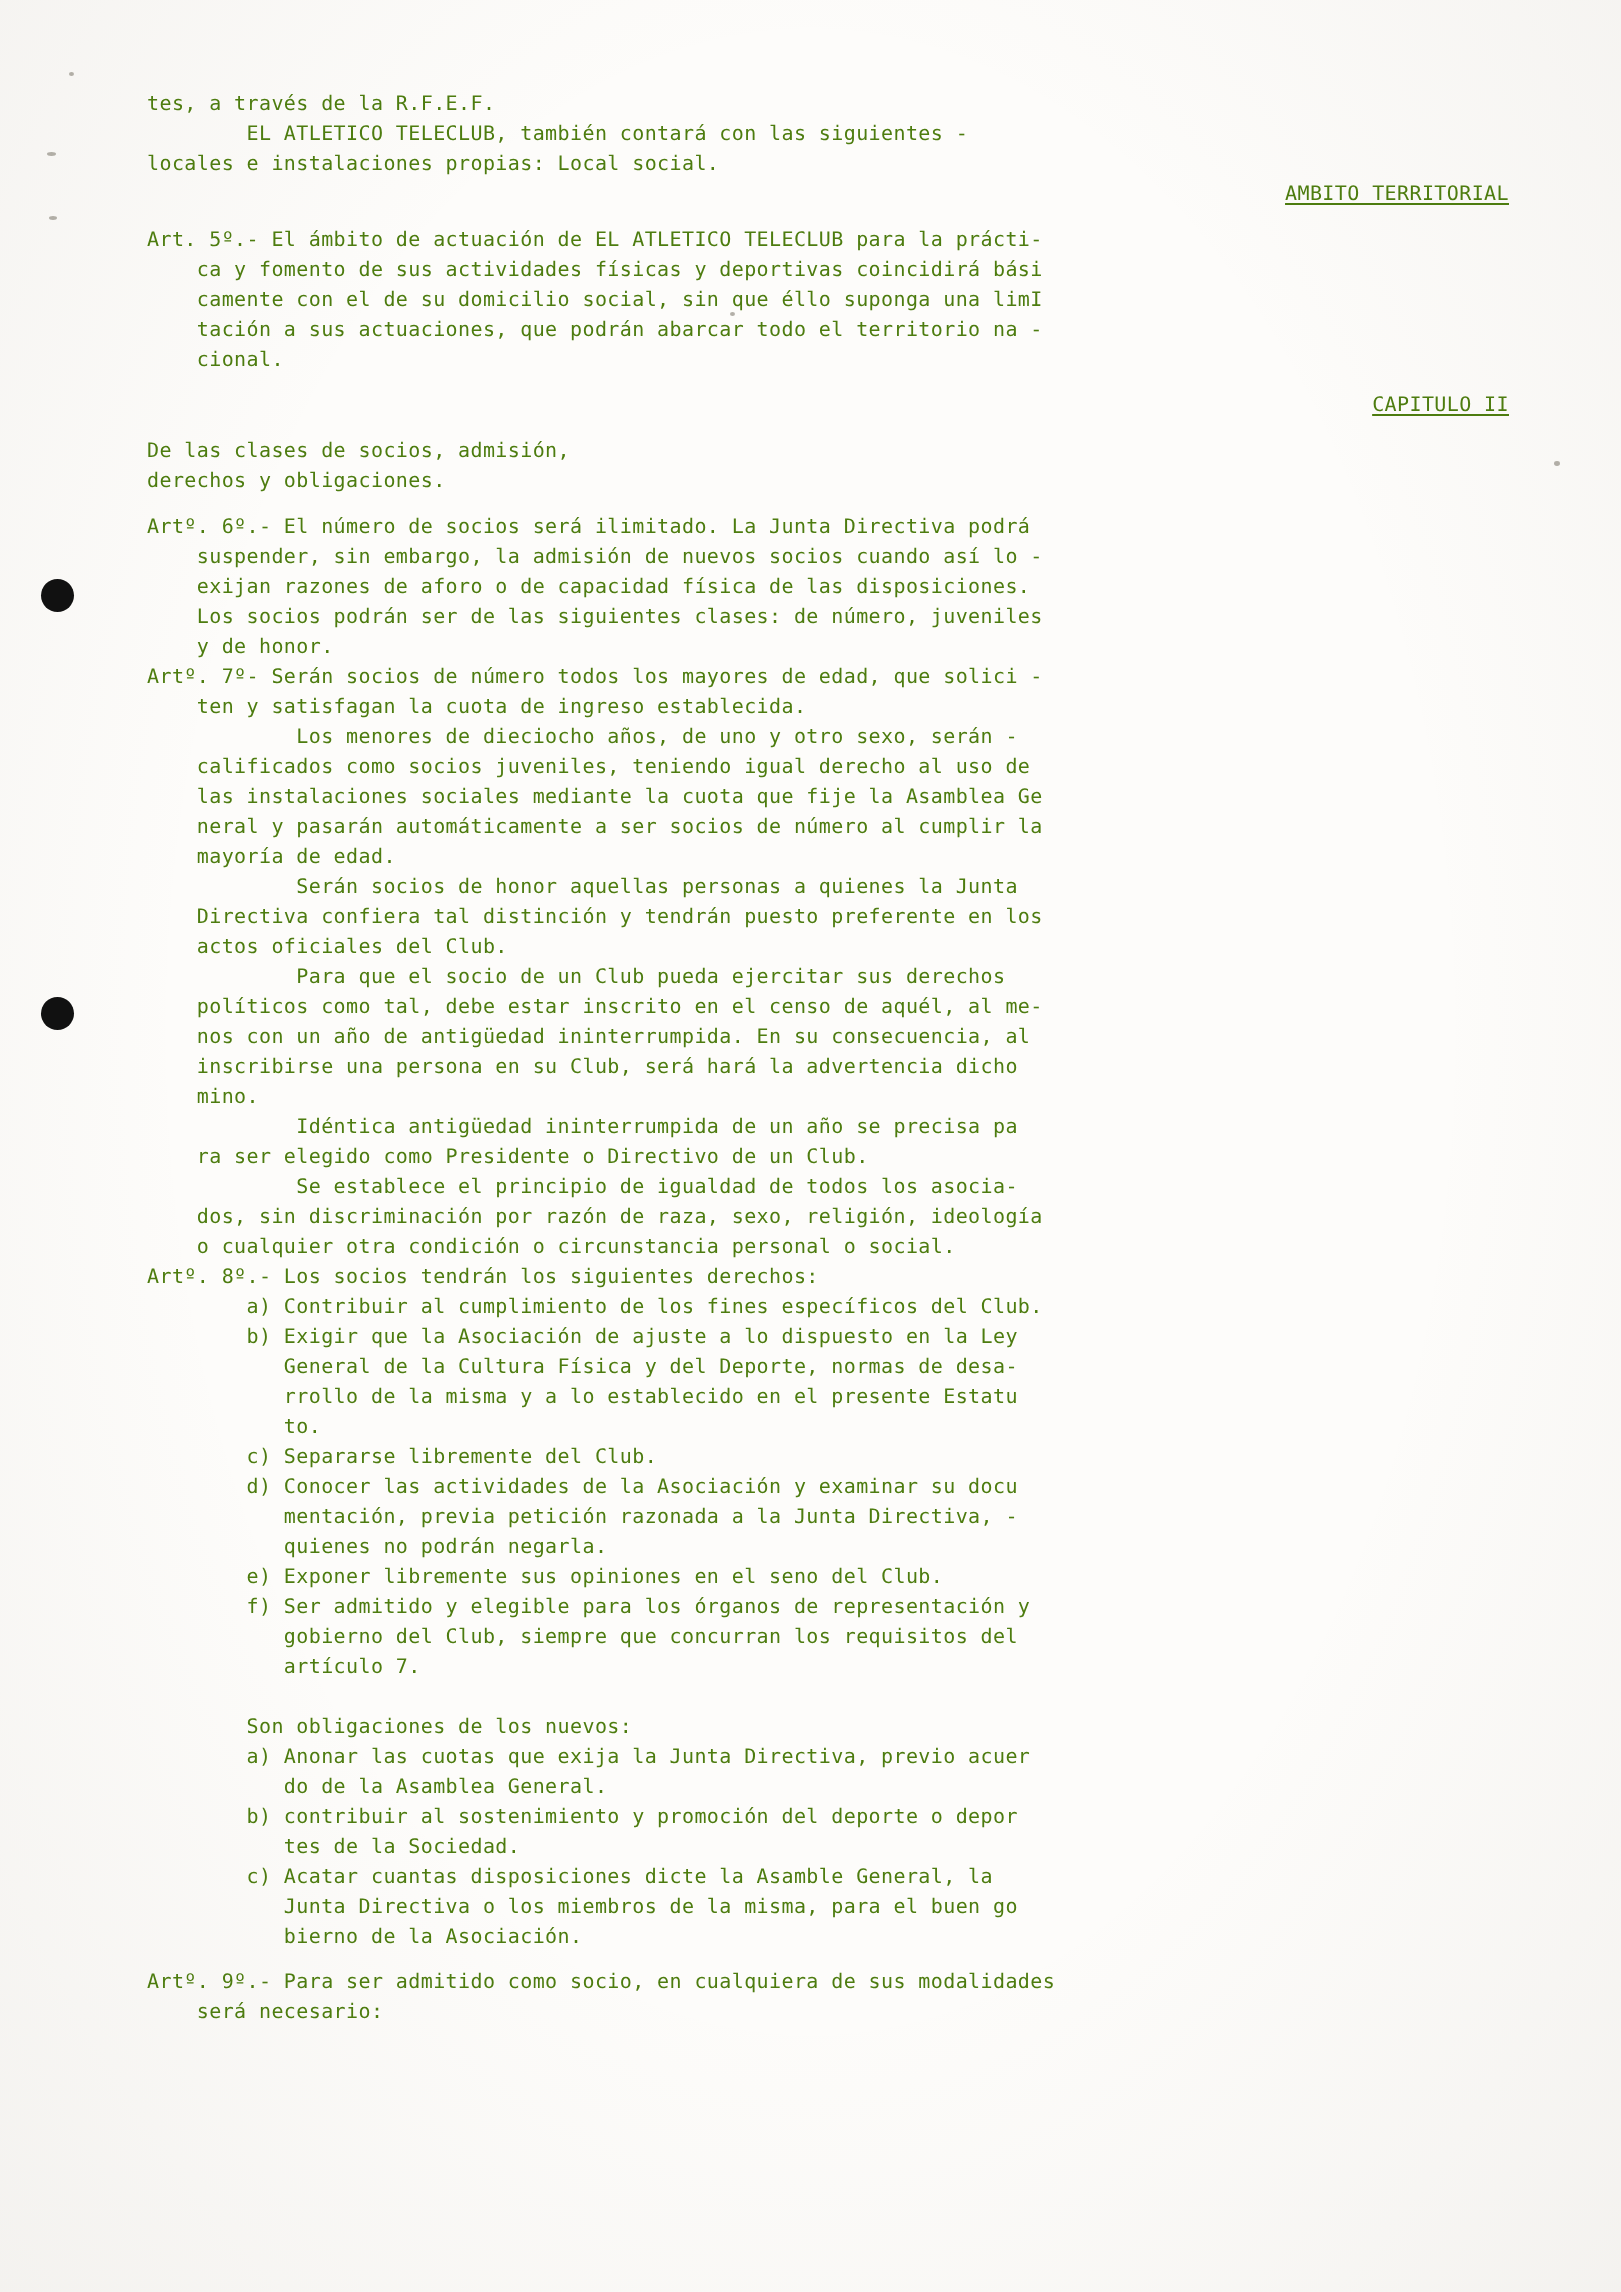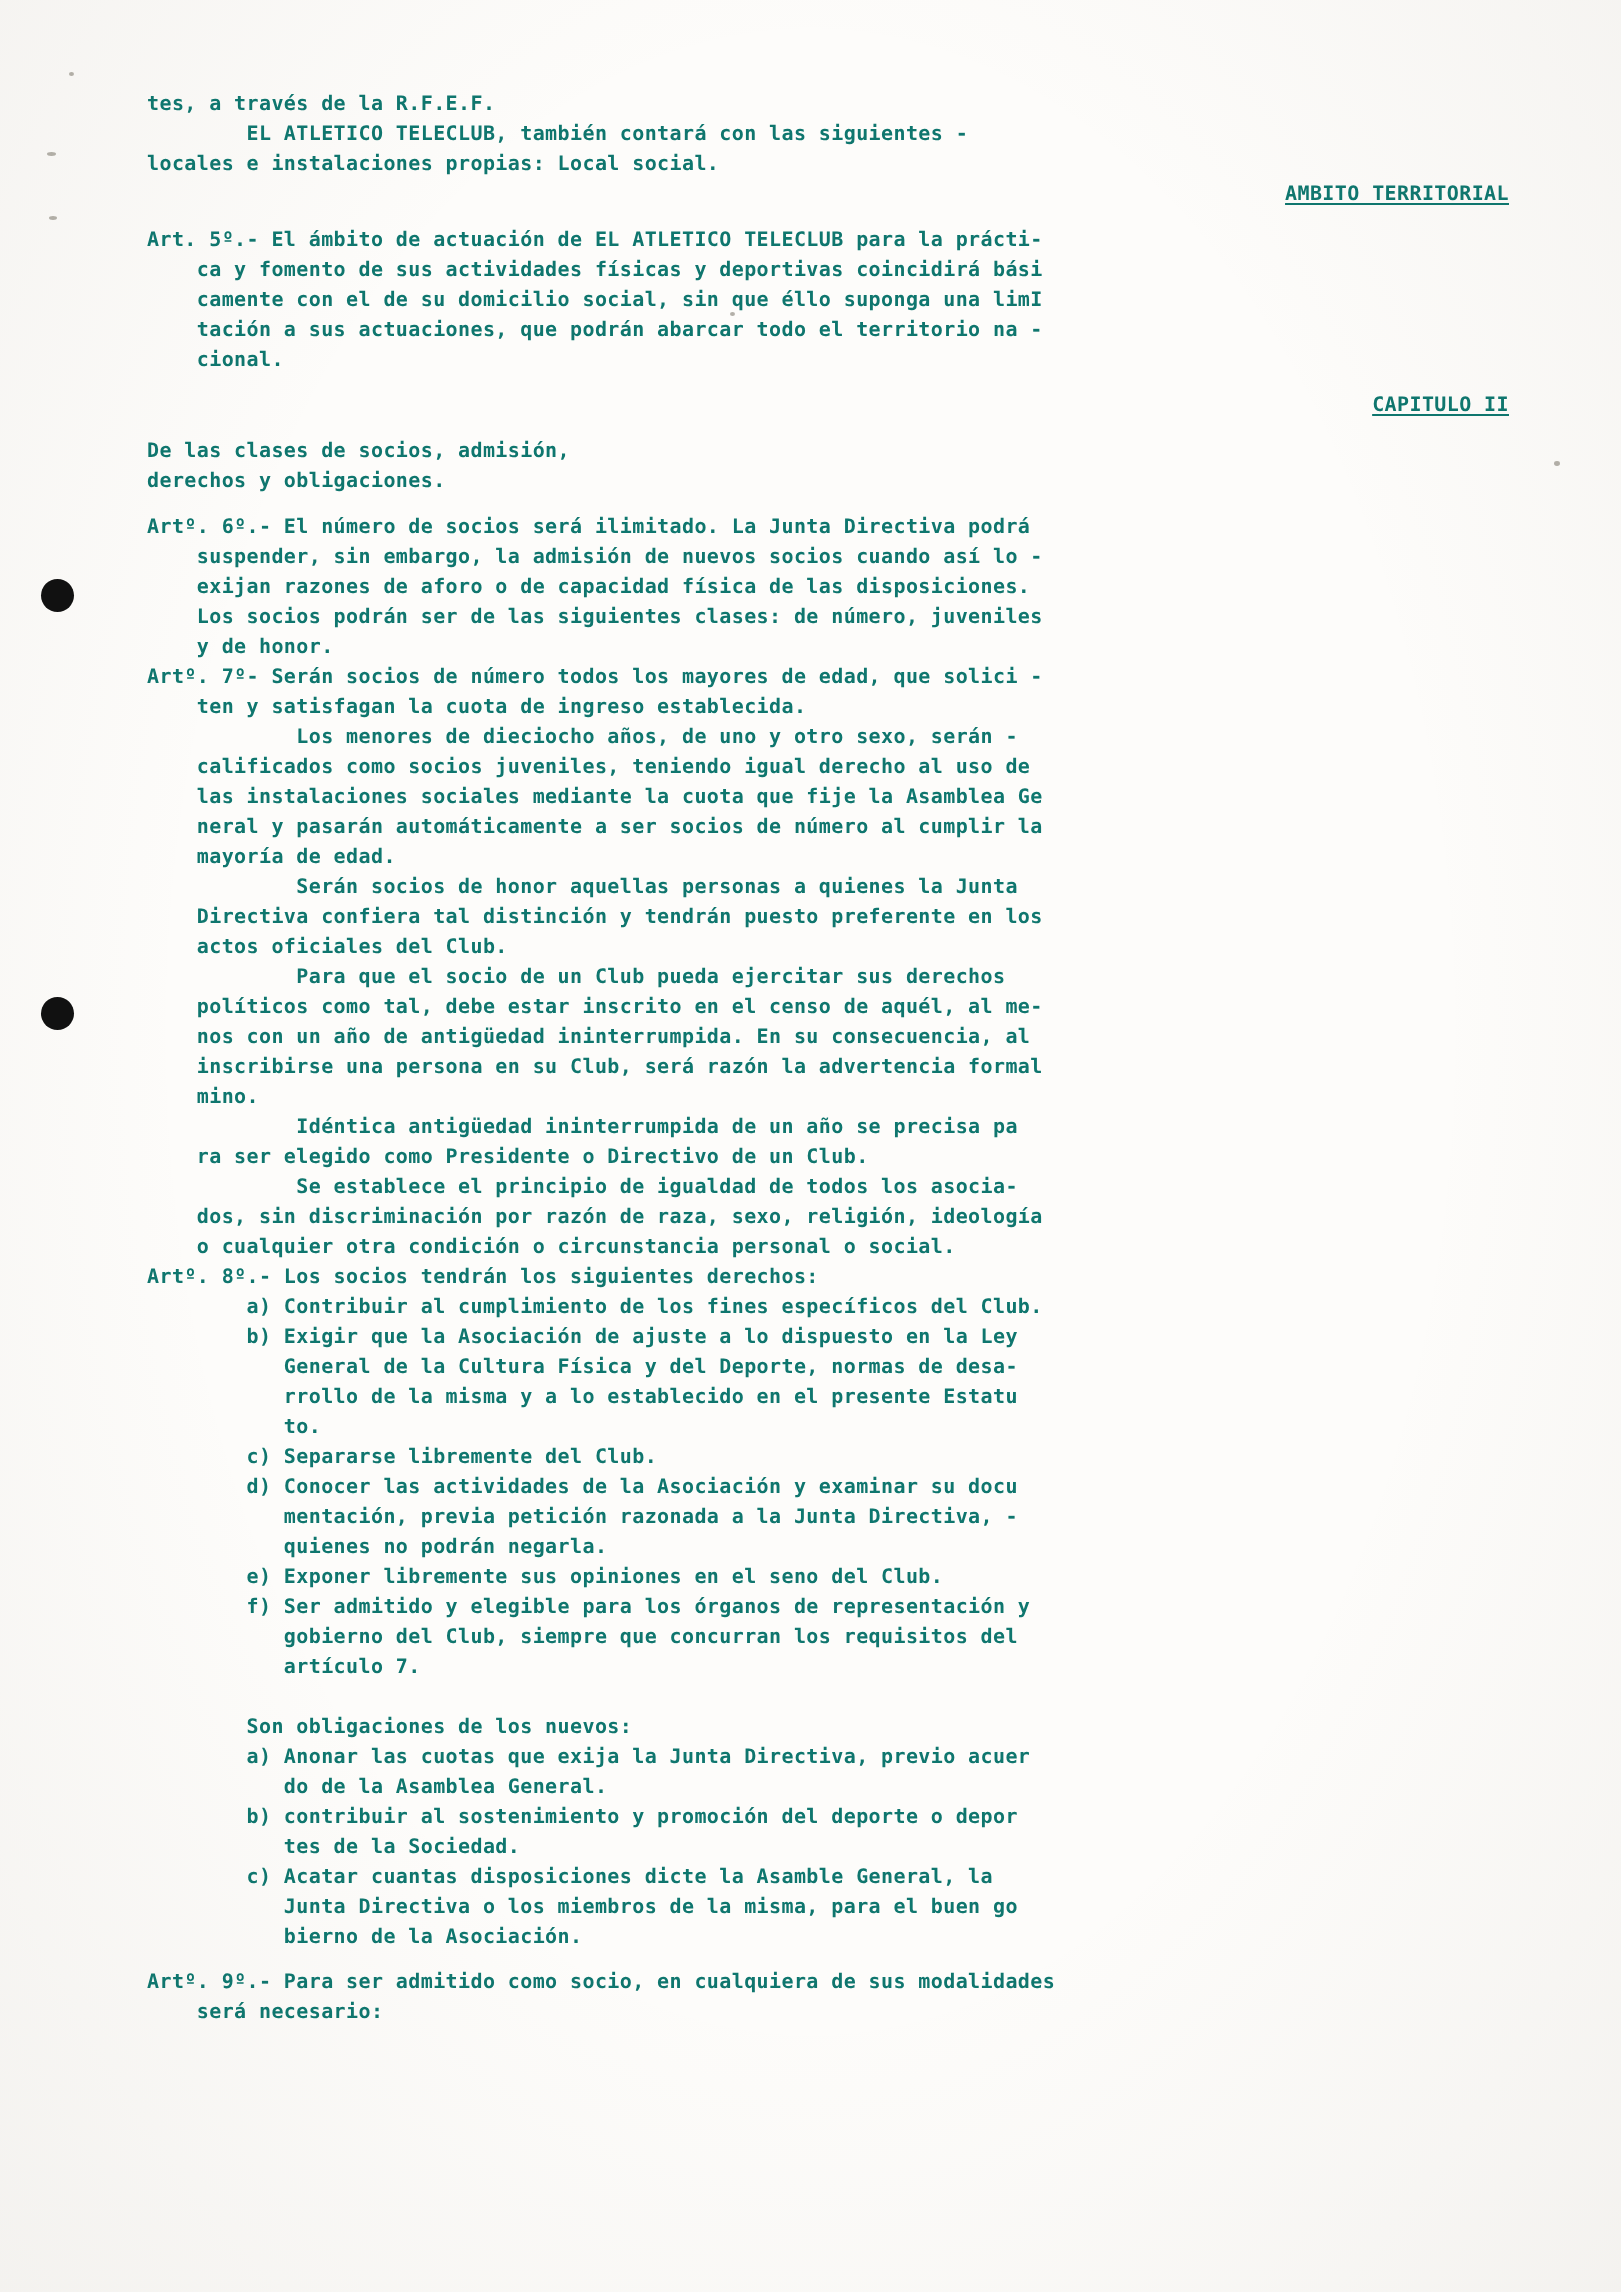--- a/index.html
+++ b/index.html
@@ -25,22 +25,22 @@
     pointer-events: none;
   }
   .doc {
     position: absolute;
     left: 147px;
     top: 88px;
     width: 1362px;
     font-size: 20px;
     line-height: 30px;
     letter-spacing: 0.4px;
-    font-weight: 700;
-    color: #0f766e;
+    font-weight: 400;
+    color: #4d7c0f;
     text-rendering: geometricPrecision;
   }
   .line {
     white-space: pre;
     display: block;
   }
   .center {
     text-align: left;
   }
   .blank {
@@ -136,21 +136,21 @@
     <span class="line">    calificados como socios juveniles, teniendo igual derecho al uso de</span>
     <span class="line">    las instalaciones sociales mediante la cuota que fije la Asamblea Ge</span>
     <span class="line">    neral y pasarán automáticamente a ser socios de número al cumplir la</span>
     <span class="line">    mayoría de edad.</span>
     <span class="line">            Serán socios de honor aquellas personas a quienes la Junta</span>
     <span class="line">    Directiva confiera tal distinción y tendrán puesto preferente en los</span>
     <span class="line">    actos oficiales del Club.</span>
     <span class="line">            Para que el socio de un Club pueda ejercitar sus derechos</span>
     <span class="line">    políticos como tal, debe estar inscrito en el censo de aquél, al me-</span>
     <span class="line">    nos con un año de antigüedad ininterrumpida. En su consecuencia, al</span>
-    <span class="line">    inscribirse una persona en su Club, será razón la advertencia formal</span>
+    <span class="line">    inscribirse una persona en su Club, será hará la advertencia dicho</span>
     <span class="line">    mino.</span>
     <span class="line">            Idéntica antigüedad ininterrumpida de un año se precisa pa</span>
     <span class="line">    ra ser elegido como Presidente o Directivo de un Club.</span>
     <span class="line">            Se establece el principio de igualdad de todos los asocia-</span>
     <span class="line">    dos, sin discriminación por razón de raza, sexo, religión, ideología</span>
     <span class="line">    o cualquier otra condición o circunstancia personal o social.</span>
 
     <span class="line">Artº. 8º.- Los socios tendrán los siguientes derechos:</span>
     <span class="line">        a) Contribuir al cumplimiento de los fines específicos del Club.</span>
     <span class="line">        b) Exigir que la Asociación de ajuste a lo dispuesto en la Ley</span>

